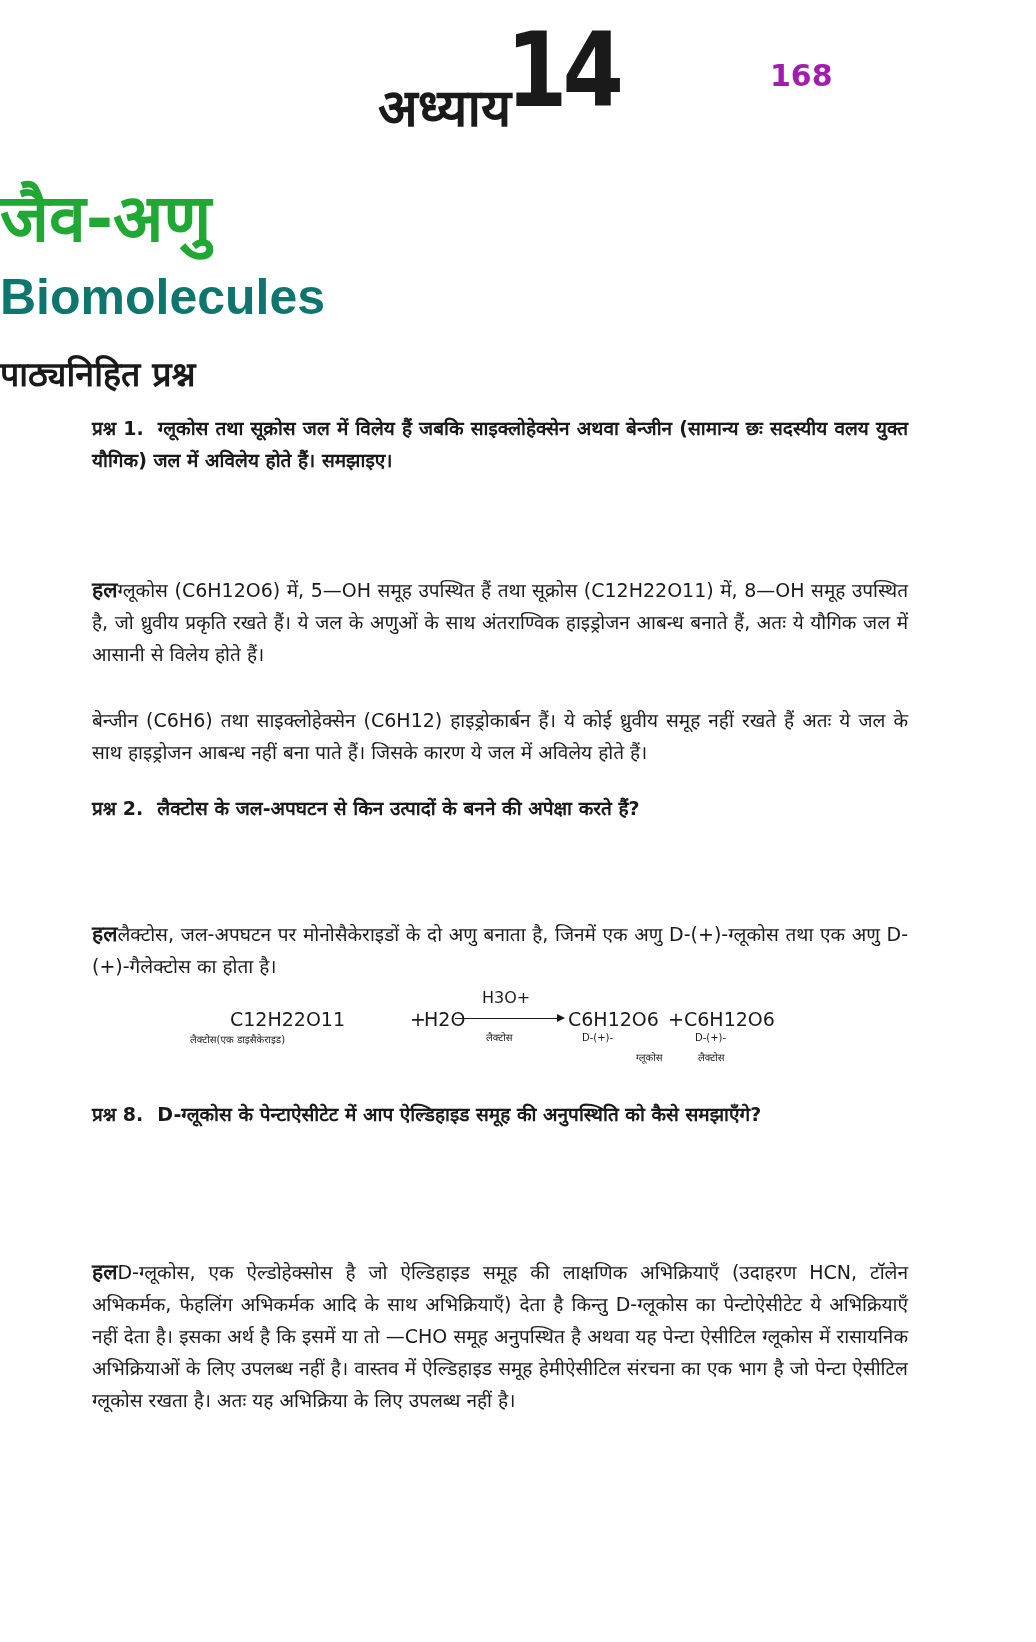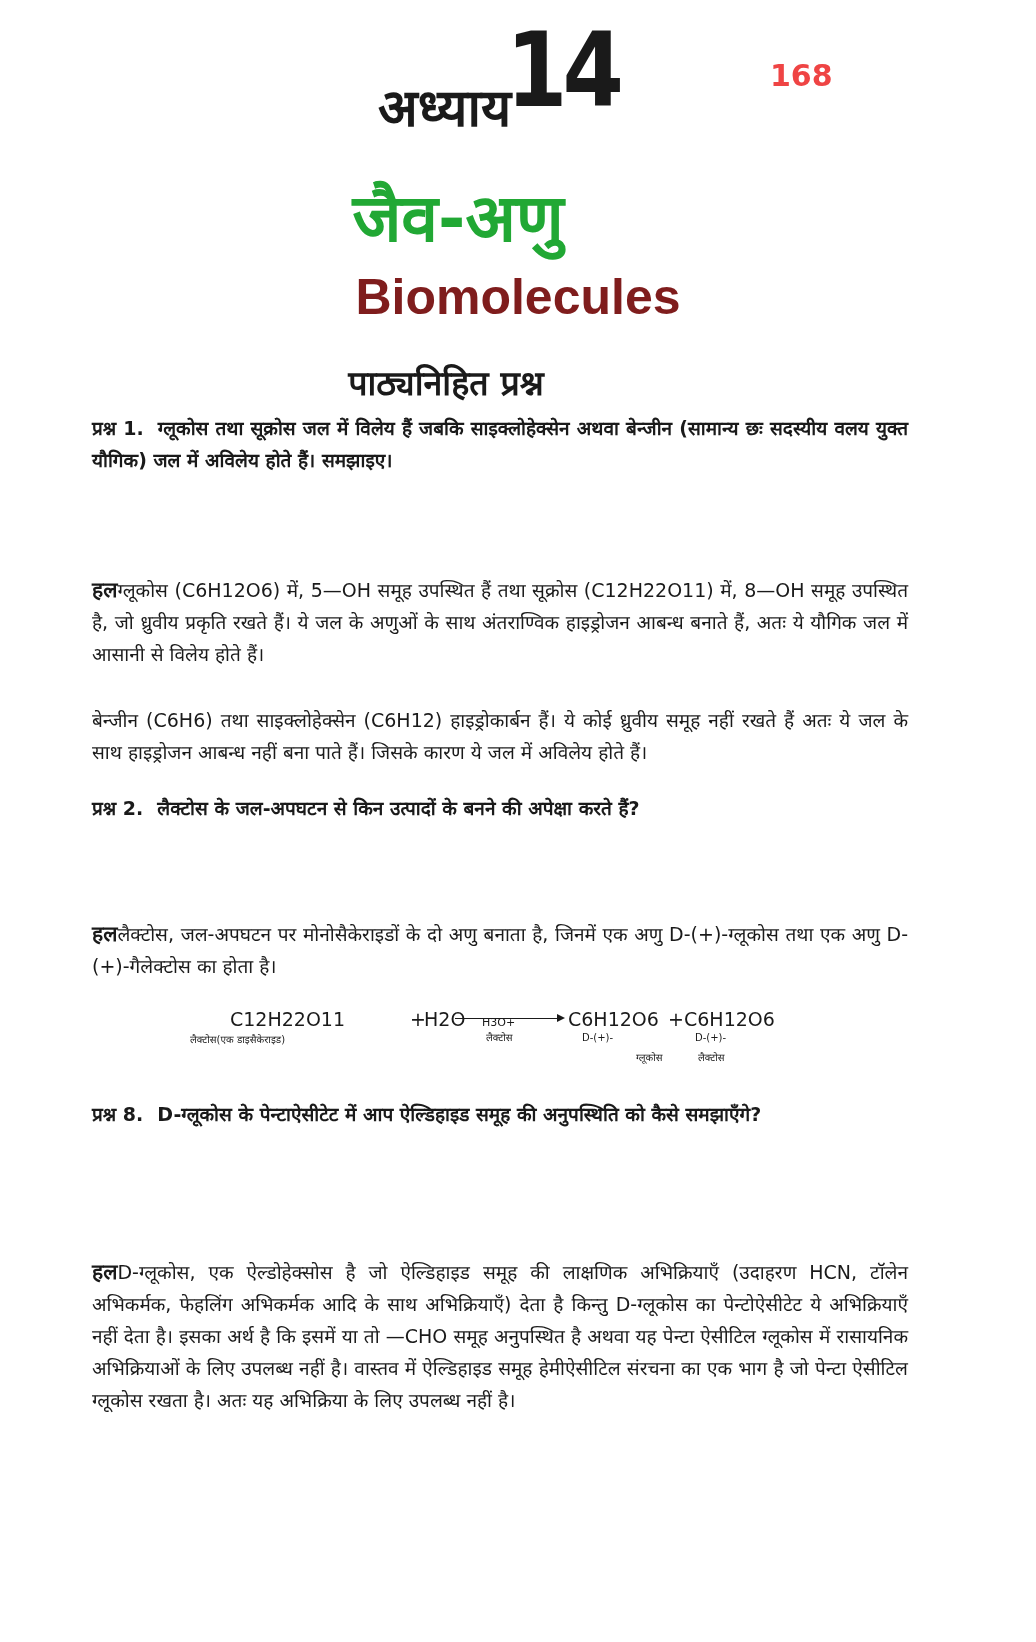--- a/index.html
+++ b/index.html
@@ -1,24 +1,24 @@
 <!DOCTYPE html>
 <html><head>
 <meta charset="utf-8">
 <style>
   html, body { margin:0; padding:0; background:#ffffff; }
   body { width:1036px; height:1642px; position:relative; overflow:hidden;
          font-family:"DejaVu Sans", sans-serif; color:#1a1a1a; }
   .abs { position:absolute; }
   #chapter-word { left:378px; top:70px; font-size:52px; font-weight:bold; }
   #chapter-num { left:506px; top:18px; font-size:104px; font-weight:bold; line-height:1; letter-spacing:-6px; transform:scaleX(0.85); transform-origin:left; }
-  #page-num { left:770px; top:58px; font-size:30px; font-weight:bold; color:#ef4444; }
-  #title-hi { left:0; width:848px; top:170px; text-align:center; font-size:66px; font-weight:bold; color:#21a834;margin-left:34px; }
-  #title-en { left:0; width:1036px; top:268px; text-align:center; font-size:50px; font-weight:bold; color:#7f1d1d; font-family:"Liberation Sans", sans-serif; }
-  #section { left:0; width:892px; top:359px; text-align:center; font-size:34px; font-weight:bold; }
+  #page-num { left:770px; top:58px; font-size:30px; font-weight:bold; color:#a21caf; }
+  #title-hi { left:0; width:848px; top:170px; text-align:left; font-size:66px; font-weight:bold; color:#21a834; }
+  #title-en { left:0; width:1036px; top:268px; font-size:50px; font-weight:bold; color:#0f766e; font-family:"Liberation Sans", sans-serif; }
+  #section { left:0; width:892px; top:350px; text-align:left; font-size:34px; font-weight:bold; }
   .para { left:92px; width:816px; font-size:19px; line-height:32px; text-align:justify; }
   .q .lbl, .s .lbl { font-weight:bold; }
   .q { font-weight:bold; }
   .q .lbl { margin-right:14px; }
   .s .lbl { font-size:21px; }
   #eq { left:190px; top:990px; width:600px; height:80px; font-size:19px; }
   #eq .r1 { position:absolute; top:18px; }
   #eq .small { position:absolute; font-size:10px; }
   #arrow { position:absolute; left:265px; top:28px; width:108px; height:1px; background:#1a1a1a; }
   #arrow:after { content:""; position:absolute; right:-2px; top:-4px; border-left:8px solid #1a1a1a; border-top:4px solid transparent; border-bottom:4px solid transparent; }
@@ -46,21 +46,21 @@
 </div>
 <div class="abs para s" style="top:918px;">
   <span class="lbl">हल</span><span>लैक्टोस, जल-अपघटन पर मोनोसैकेराइडों के दो अणु बनाता है, जिनमें एक अणु D-(+)-ग्लूकोस तथा एक अणु D-(+)-गैलेक्टोस का होता है।</span>
 </div>
 
 <div class="abs" id="eq">
   <span class="r1" style="left:40px;">C12H22O11</span>
   <span class="small" style="left:0px; top:42px;">लैक्टोस(एक डाइसैकेराइड)</span>
   <span class="r1" style="left:220px;">+</span>
   <span class="r1" style="left:220px; margin-left:14px;">H2O</span>
-  <span class="small" style="left:292px; top:-2px; font-size:11px;margin-top:28px;">H3O+</span>
+  <span class="small" style="left:292px; top:-2px; font-size:16px;">H3O+</span>
   <div id="arrow"></div>
   <span class="small" style="left:296px; top:40px;">लैक्टोस</span>
   <span class="r1" style="left:378px;">C6H12O6</span>
   <span class="small" style="left:392px; top:42px;">D-(+)-</span>
   <span class="small" style="left:398px; top:60px;margin-left:48px;">ग्लूकोस</span>
   <span class="r1" style="left:478px;">+</span>
   <span class="r1" style="left:494px;">C6H12O6</span>
   <span class="small" style="left:505px; top:42px;">D-(+)-</span>
   <span class="small" style="left:508px; top:60px;">लैक्टोस</span>
 </div>

